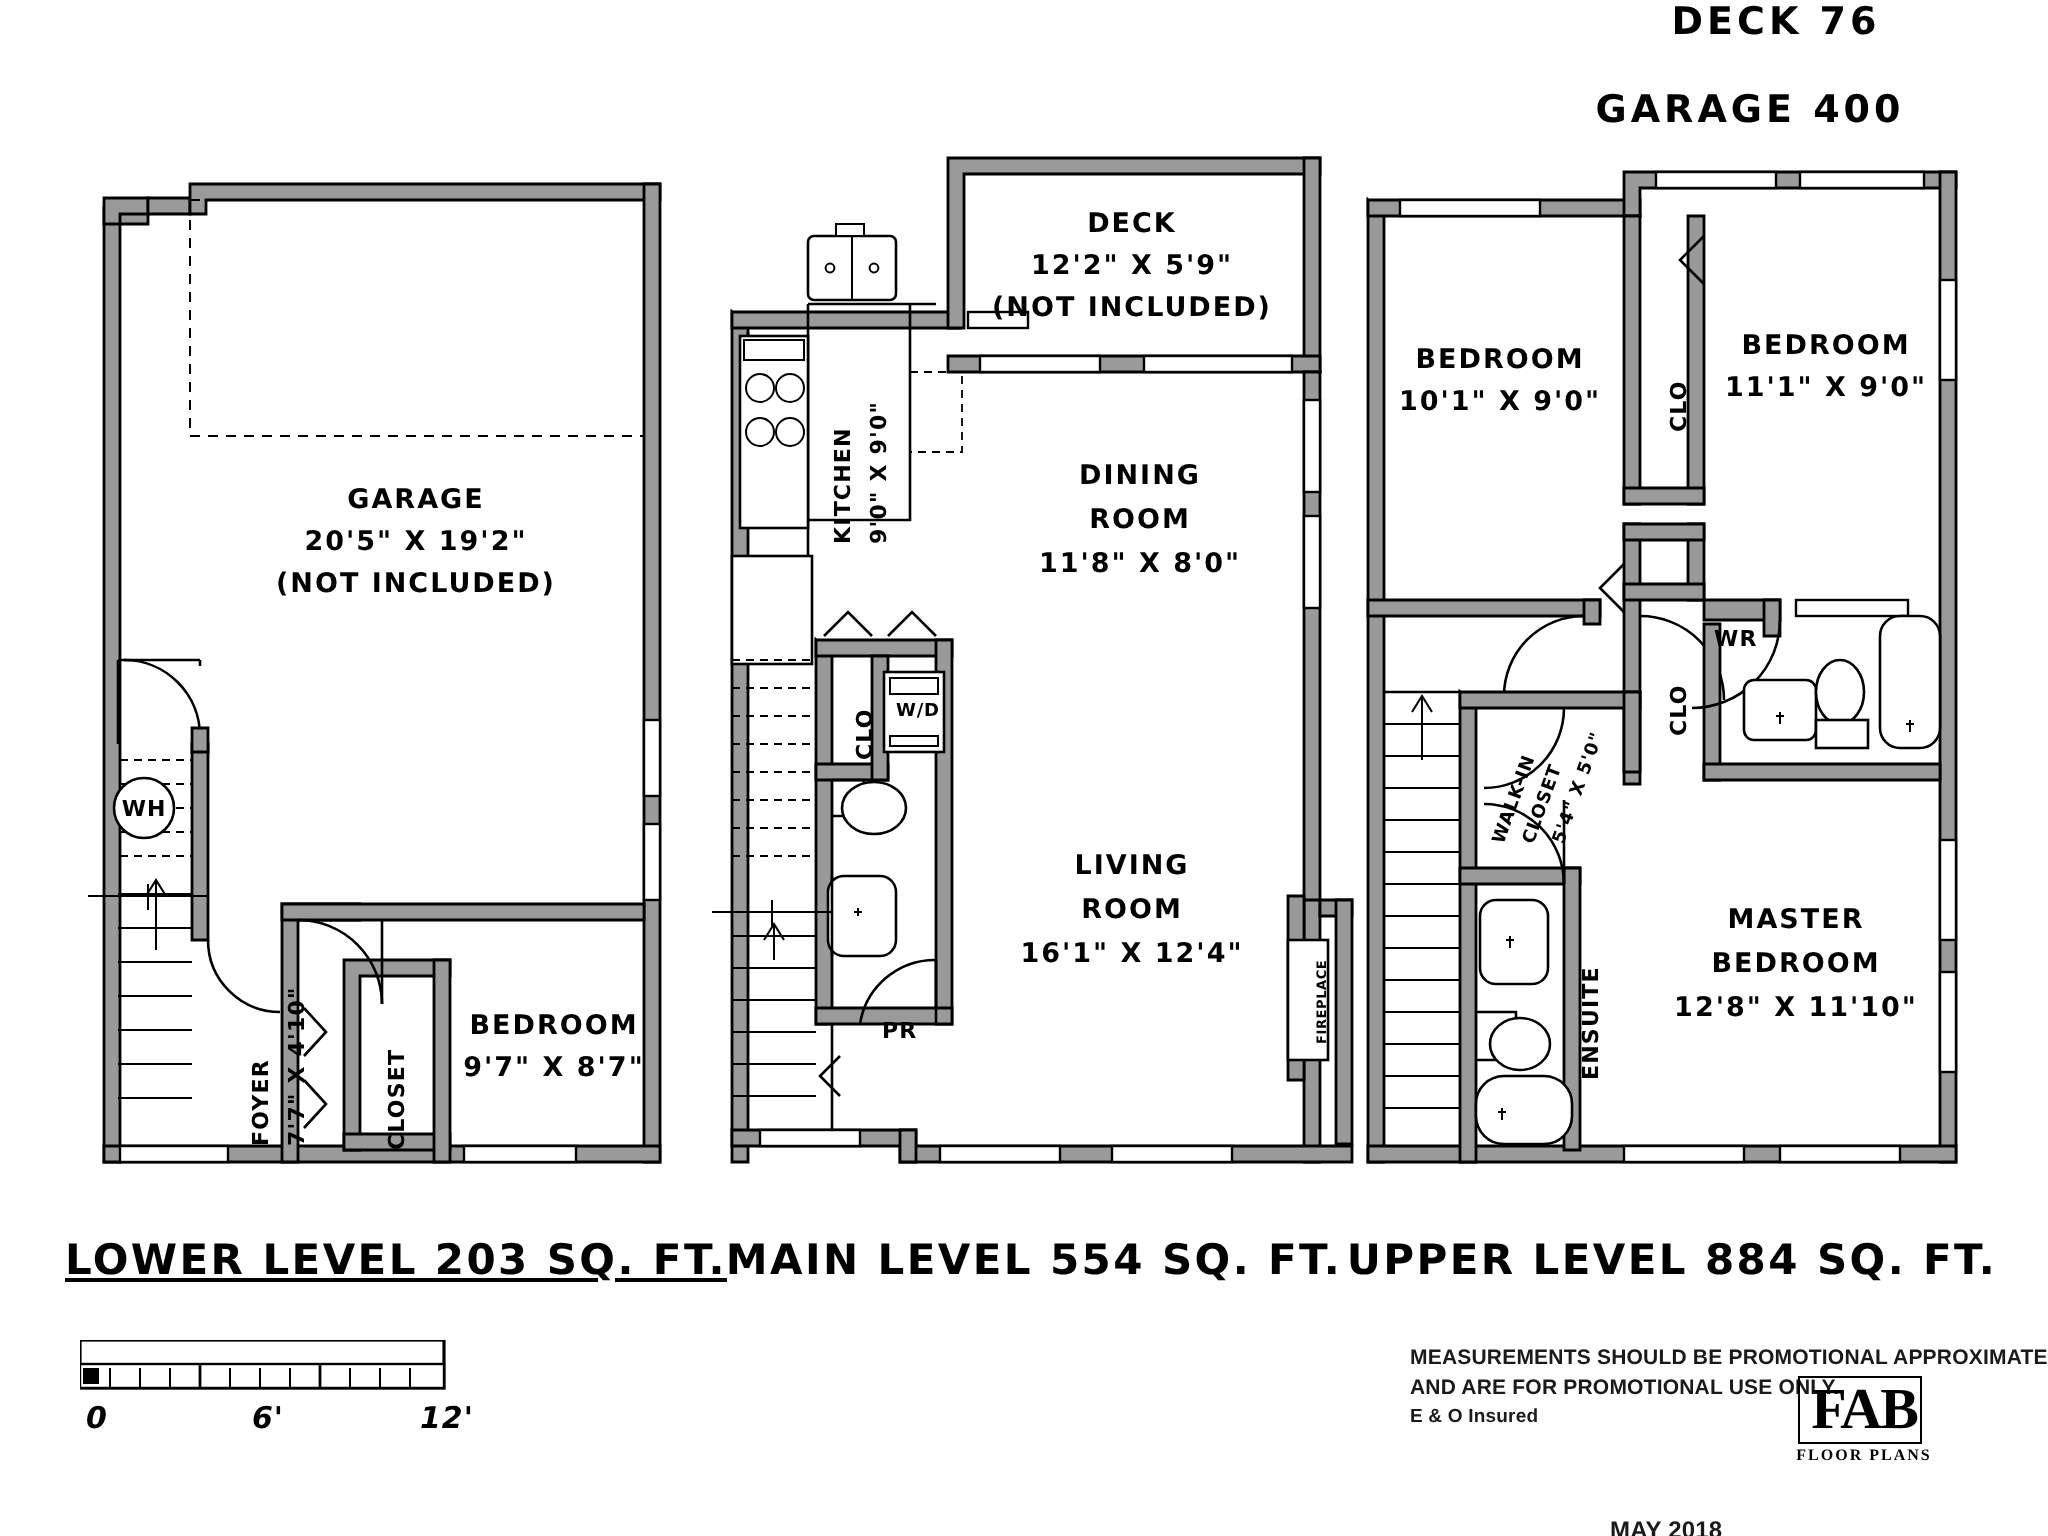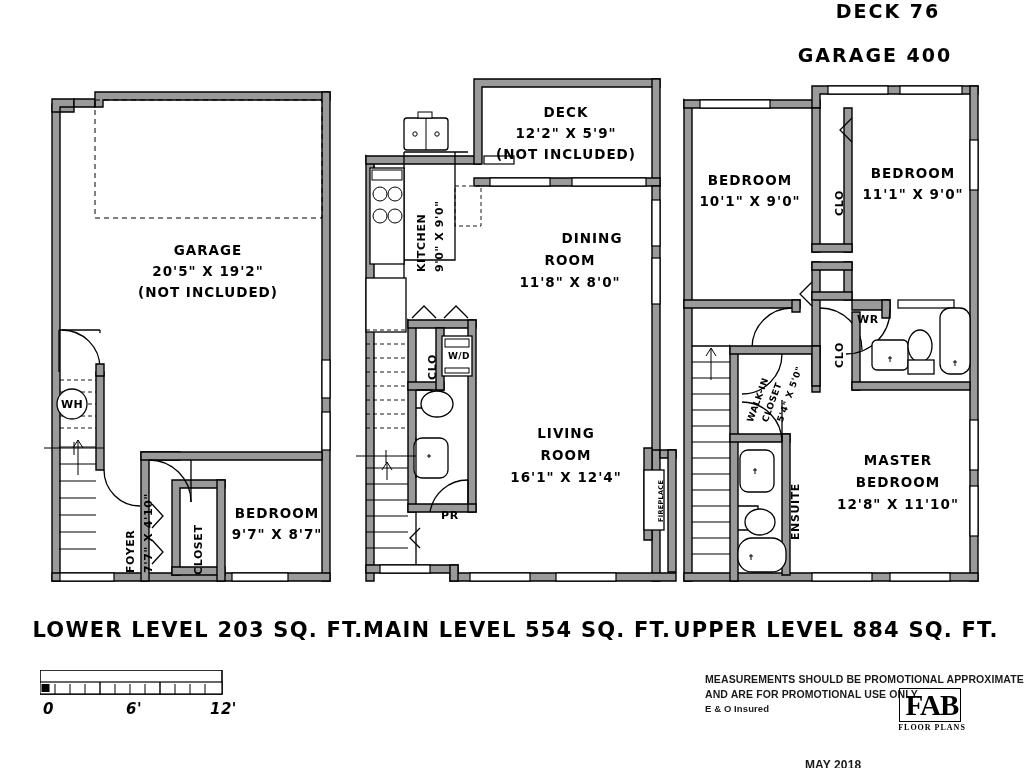--- a/index.html
+++ b/index.html
@@ -370,21 +370,21 @@
 
   <div class="txt tiny ctr" style="left:72px; top:398px; font-size:11px;">WH</div>
 
   <div class="txt room ctr" style="left:566px; top:104px;text-align:center;">DECK</div>
   <div class="txt room ctr" style="left:566px; top:125px;">12'2" X 5'9"</div>
   <div class="txt room ctr" style="left:566px; top:146px;">(NOT INCLUDED)</div>
 
   <div class="txt room-sm rot90" style="left:415px; top:272px; transform:rotate(-90deg); transform-origin:0 0;">KITCHEN</div>
   <div class="txt room-sm rot90" style="left:433px; top:272px; transform:rotate(-90deg); transform-origin:0 0;">9'0" X 9'0"</div>
 
-  <div class="txt room ctr" style="left:592px; top:230px;">DINING</div>
+  <div class="txt room ctr" style="left:570px; top:230px;">DINING</div>
   <div class="txt room ctr" style="left:570px; top:252px;">ROOM</div>
   <div class="txt room ctr" style="left:570px; top:274px;">11'8" X 8'0"</div>
 
   <div class="txt room ctr" style="left:566px; top:425px;">LIVING</div>
   <div class="txt room ctr" style="left:566px; top:447px;">ROOM</div>
   <div class="txt room ctr" style="left:566px; top:469px;">16'1" X 12'4"</div>
 
   <div class="txt room-sm rot90" style="left:426px; top:380px; transform:rotate(-90deg); transform-origin:0 0;">CLO</div>
   <div class="txt tiny" style="left:448px; top:351px; font-size:9px;">W/D</div>
   <div class="txt room-sm" style="left:441px; top:509px;">PR</div>
@@ -404,21 +404,21 @@
   <div class="txt room ctr" style="left:898px; top:452px;">MASTER</div>
   <div class="txt room ctr" style="left:898px; top:474px;">BEDROOM</div>
   <div class="txt room ctr" style="left:898px; top:496px;">12'8" X 11'10"</div>
 
   <div class="txt rot90" style="left:745px; top:420px; font-size:9px; transform:rotate(-70deg); transform-origin:0 0;">WALK-IN</div>
   <div class="txt rot90" style="left:760px; top:420px; font-size:9px; transform:rotate(-70deg); transform-origin:0 0;">CLOSET</div>
   <div class="txt rot90" style="left:775px; top:420px; font-size:9px; transform:rotate(-70deg); transform-origin:0 0;">5'4" X 5'0"</div>
 
   <div class="txt room-sm rot90" style="left:789px; top:540px; transform:rotate(-90deg); transform-origin:0 0;">ENSUITE</div>
 
-  <div class="txt level ctr" style="left:198px; top:618px;">LOWER LEVEL 203 SQ. FT.</div>
+  <div class="txt level ctr" style="left:198px; top:618px;text-decoration:underline;">LOWER LEVEL 203 SQ. FT.</div>
   <div class="txt level ctr" style="left:517px; top:618px;">MAIN LEVEL 554 SQ. FT.</div>
   <div class="txt level ctr" style="left:836px; top:618px;">UPPER LEVEL 884 SQ. FT.</div>
 
   <svg style="position:absolute; left:40px; top:670px;" width="200" height="30">
     <rect x="0" y="0" width="182" height="24" fill="#fff" stroke="#000" stroke-width="1.6"></rect>
     <rect x="0" y="12" width="182" height="12" fill="#fff" stroke="#000" stroke-width="1.2"></rect>
     <rect x="1.5" y="14" width="8" height="8" fill="#000"></rect>
     <g stroke="#000" stroke-width="1">
       <line x1="15" y1="14" x2="15" y2="24"></line>
       <line x1="30" y1="14" x2="30" y2="24"></line>

